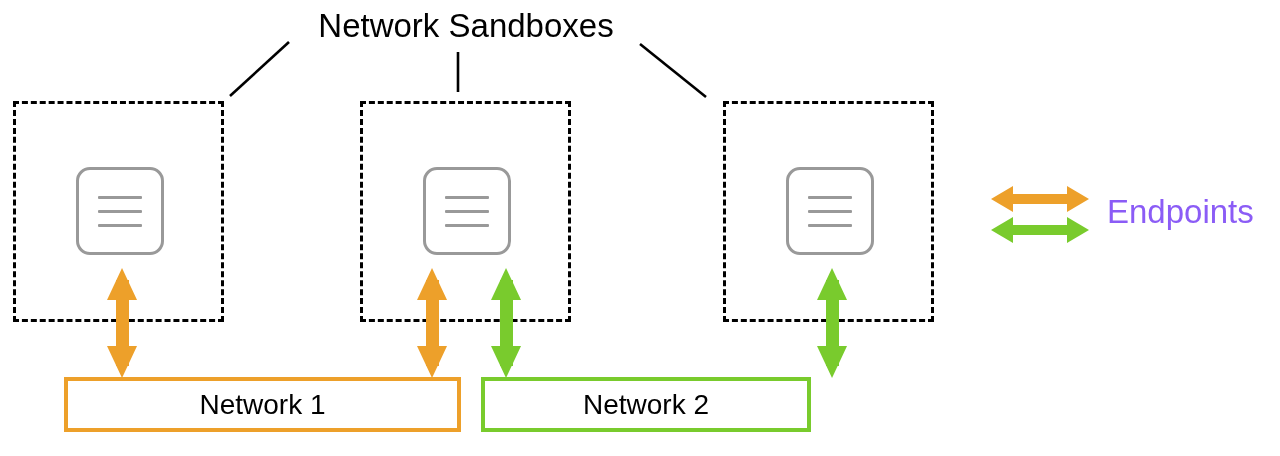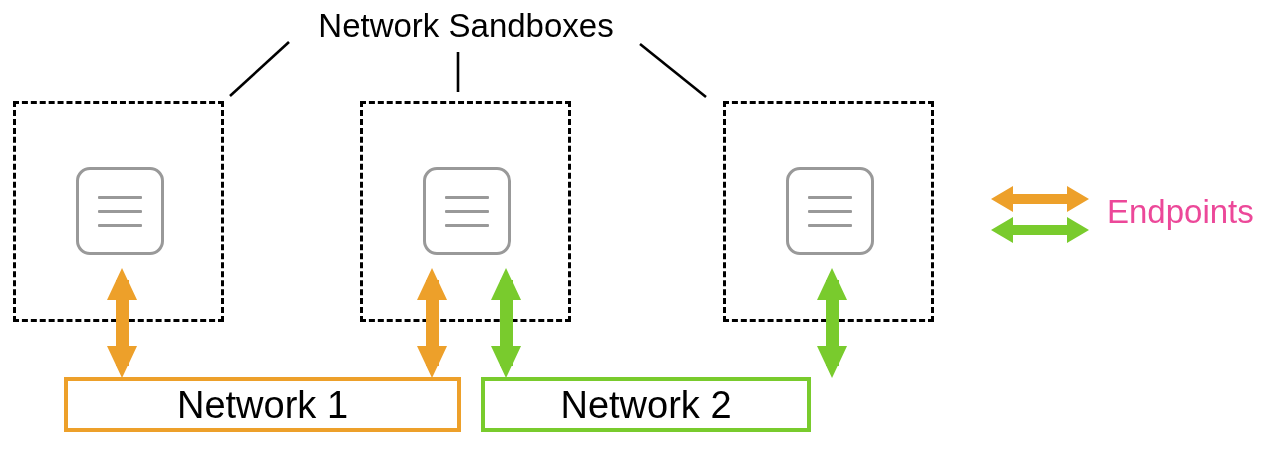--- a/index.html
+++ b/index.html
@@ -81,21 +81,21 @@
 
   
   .network-box {
     position: absolute;
     box-sizing: border-box;
     border: 4px solid #eda02a;
     background: #ffffff;
     display: flex;
     align-items: center;
     justify-content: center;
-    font-size: 38px;
+    font-size: 28px;
     color: #000000;
     line-height: 1;
   }
   .network-box.green {
     border-color: #79cb2d;
   }
 
   
   #arrows {
     position: absolute;
@@ -120,21 +120,21 @@
     top: 0;
     width: 110px;
     height: 72px;
   }
   .legend-label {
     position: absolute;
     left: 122px;
     top: 14px;
     font-size: 33px;
     line-height: 40px;
-    color: #ec4899;
+    color: #8b5cf6;
     white-space: nowrap;
   }
 </style>
 </head>
 <body>
 
 <div id="canvas">
 
   <div class="diagram-title">
     <span>Network Sandboxes</span>

